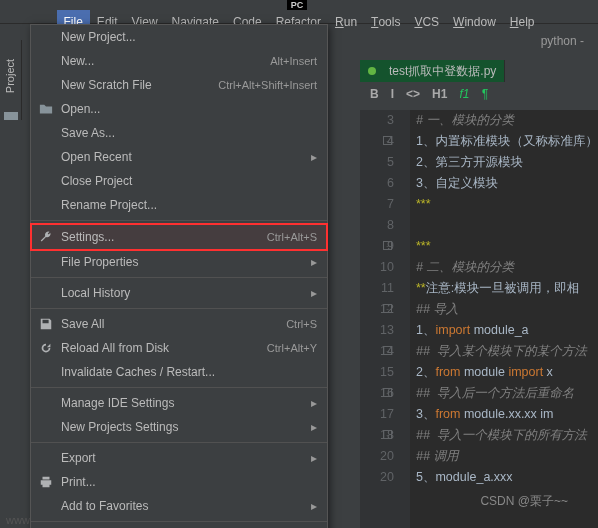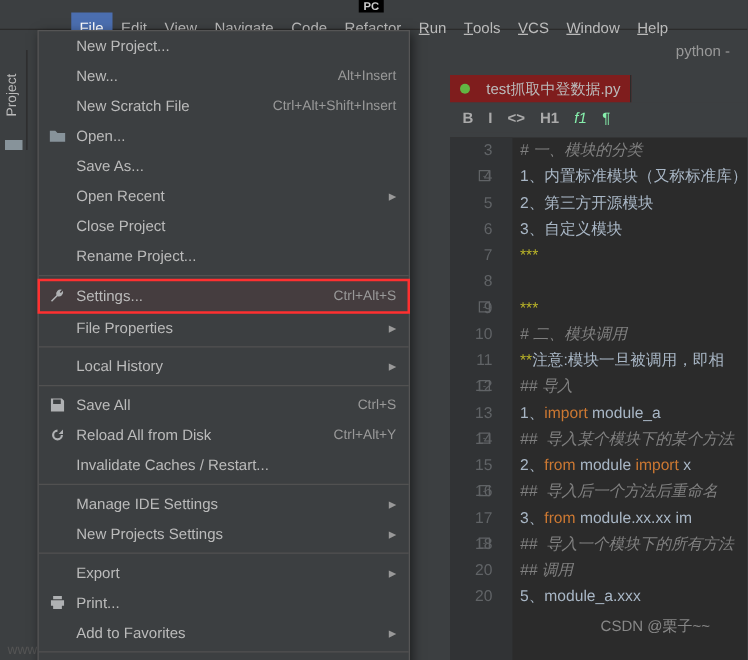--- a/index.html
+++ b/index.html
@@ -27,24 +27,24 @@
 .dd-item { height:24px; display:flex; align-items:center; padding-left:30px; padding-right:10px; position:relative; cursor:pointer; }
 .dd-item .label { flex:1; color:#bbb; }
 .dd-item.hl { outline:2px solid #ff3030; outline-offset:-1px; background:rgba(255,48,48,0.05); height:26px; }
 .dd-item .shortcut { color:#999; font-size:11px; }
 .dd-item .arrow { color:#999; margin-left:8px; }
 .dd-sep { height:1px; background:#515151; margin:3px 0; }
 .dd-icon { position:absolute; left:8px; width:14px; height:14px; display:flex; align-items:center; justify-content:center; }
 .dd-icon svg { width:14px; height:14px; }
 .editor-tabs { position:absolute; left:360px; top:60px; right:0; height:22px; display:flex; background:#3c3f41; z-index:5; }
 .etab { display:flex; align-items:center; padding:0 8px; gap:5px; border-right:1px solid #2b2b2b; }
-.etab.active { background:#7f1d1d;gap:13px; }
+.etab.active { background:#14532d;gap:13px; }
 .etab .dot { width:8px; height:8px; border-radius:50%; background:#62b543; }
 .toolbar { position:absolute; left:360px; top:82px; right:0; height:24px; display:flex; align-items:center; gap:12px; padding-left:10px; background:#3c3f41; z-index:5; color:#aaa; font-weight:bold; }
-.toolbar span.dim { color:#86efac; font-weight:normal; font-style:italic; }
+.toolbar span.dim { color:#22c55e; font-weight:normal; font-style:italic; }
 
 .code-area { position:absolute; left:360px; top:110px; right:0; bottom:0; background:#2b2b2b; color:#a9b7c6; font-family:Consolas,monospace; font-size:12.5px; line-height:21px; z-index:4; overflow:hidden; }
 .gutter { position:absolute; left:0; top:0; width:50px; height:100%; background:#313335; text-align:right; color:#606366; padding-right:16px; }
 .gutter div { height:21px; position:relative; }
 .fold { position:absolute; right:2px; top:5px; width:9px; height:9px; border:1px solid #606366; font-size:8px; line-height:7px; text-align:center; color:#606366; }
 .code-lines { position:absolute; left:56px; top:0; right:0; }
 .code-lines div { height:21px; white-space:pre; }
 .c-italic { color:#808080; font-style:italic;text-align:right; }
 .c-key { color:#cc7832; }
 .c-star { color:#bbb529; }
@@ -228,21 +228,21 @@
       <div>20</div>
     </div>
   <div class="code-lines" id="codelines">
       <div><span class="c-italic"># 一、模块的分类</span></div>
       <div>1、内置标准模块（又称标准库）</div>
       <div>2、第三方开源模块</div>
       <div>3、自定义模块</div>
       <div><span class="c-star">***</span></div>
       <div></div>
       <div><span class="c-star">***</span></div>
-      <div><span class="c-italic"># 二、模块调用</span></div>
+      <div><span class="c-italic"># 二、模块的分类</span></div>
       <div><span class="c-star">**</span>注意:模块一旦被调用，即相</div>
       <div><span class="c-italic">## 导入</span></div>
       <div>1、<span class="c-key">import</span> module_a</div>
       <div><span class="c-italic">##  导入某个模块下的某个方法</span></div>
       <div>2、<span class="c-key">from</span> module <span class="c-key">import</span> x</div>
       <div><span class="c-italic">##  导入后一个方法后重命名</span></div>
       <div>3、<span class="c-key">from</span> module.xx.xx im</div>
       <div><span class="c-italic">##  导入一个模块下的所有方法</span></div>
       <div><span class="c-italic">## 调用</span></div>
       <div>5、module_a.xxx</div>

